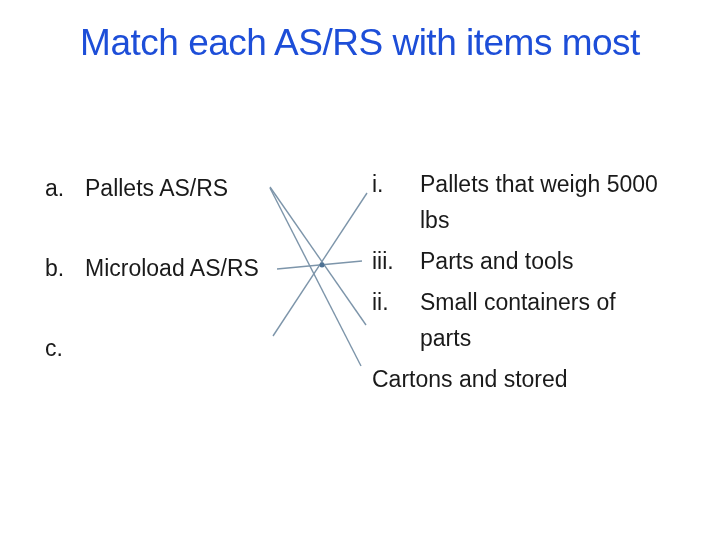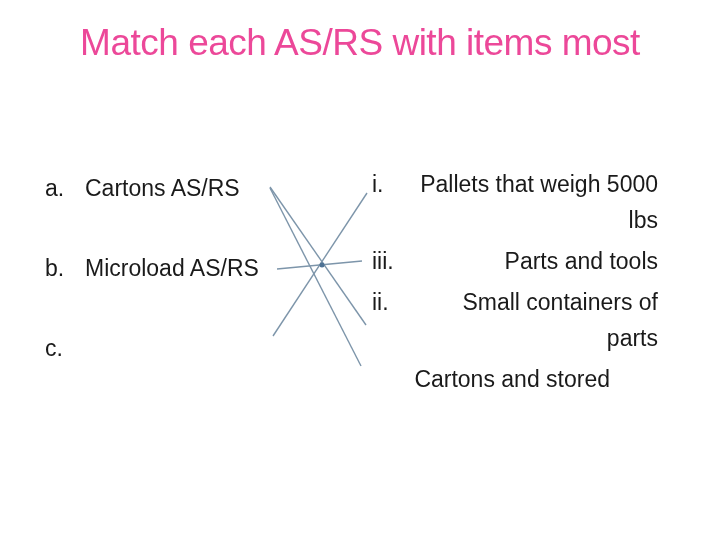--- a/index.html
+++ b/index.html
@@ -18,21 +18,21 @@
   }
   .title {
     position: absolute;
     top: 18px;
     left: 0;
     width: 720px;
     text-align: center;
     font-size: 37px;
     line-height: 50px;
     letter-spacing: -0.5px;
-    color: #ec4899;
+    color: #1d4ed8;
   }
   .left-column {
     position: absolute;
     left: 45px;
     top: 170px;
   }
   .left-item {
     display: flex;
     font-size: 23px;
     line-height: 36px;
@@ -54,21 +54,20 @@
     font-size: 23px;
     line-height: 36px;
     margin-bottom: 5px;
   }
   .right-item .marker {
     width: 48px;
     flex-shrink: 0;
   }
   .right-item .label {
     width: 238px;
-    text-align: right;
   }
   .connectors {
     position: absolute;
     left: 0;
     top: 0;
     width: 720px;
     height: 540px;
   }
 </style>
 </head>
@@ -84,21 +83,21 @@
       <circle cx="322" cy="265" r="2.5" fill="#4e7294"></circle>
     </svg>
 
   <div class="title">
     <div>Match each AS/RS with items most</div>
   </div>
 
   <div class="left-column">
       <div class="left-item">
         <span class="marker">a.</span>
-        <div class="label">Cartons AS/RS</div>
+        <div class="label">Pallets AS/RS</div>
       </div>
       <div class="left-item">
         <span class="marker">b.</span>
         <div class="label">Microload AS/RS</div>
       </div>
       <div class="left-item">
         <span class="marker">c.</span>
       </div>
     </div>
 

